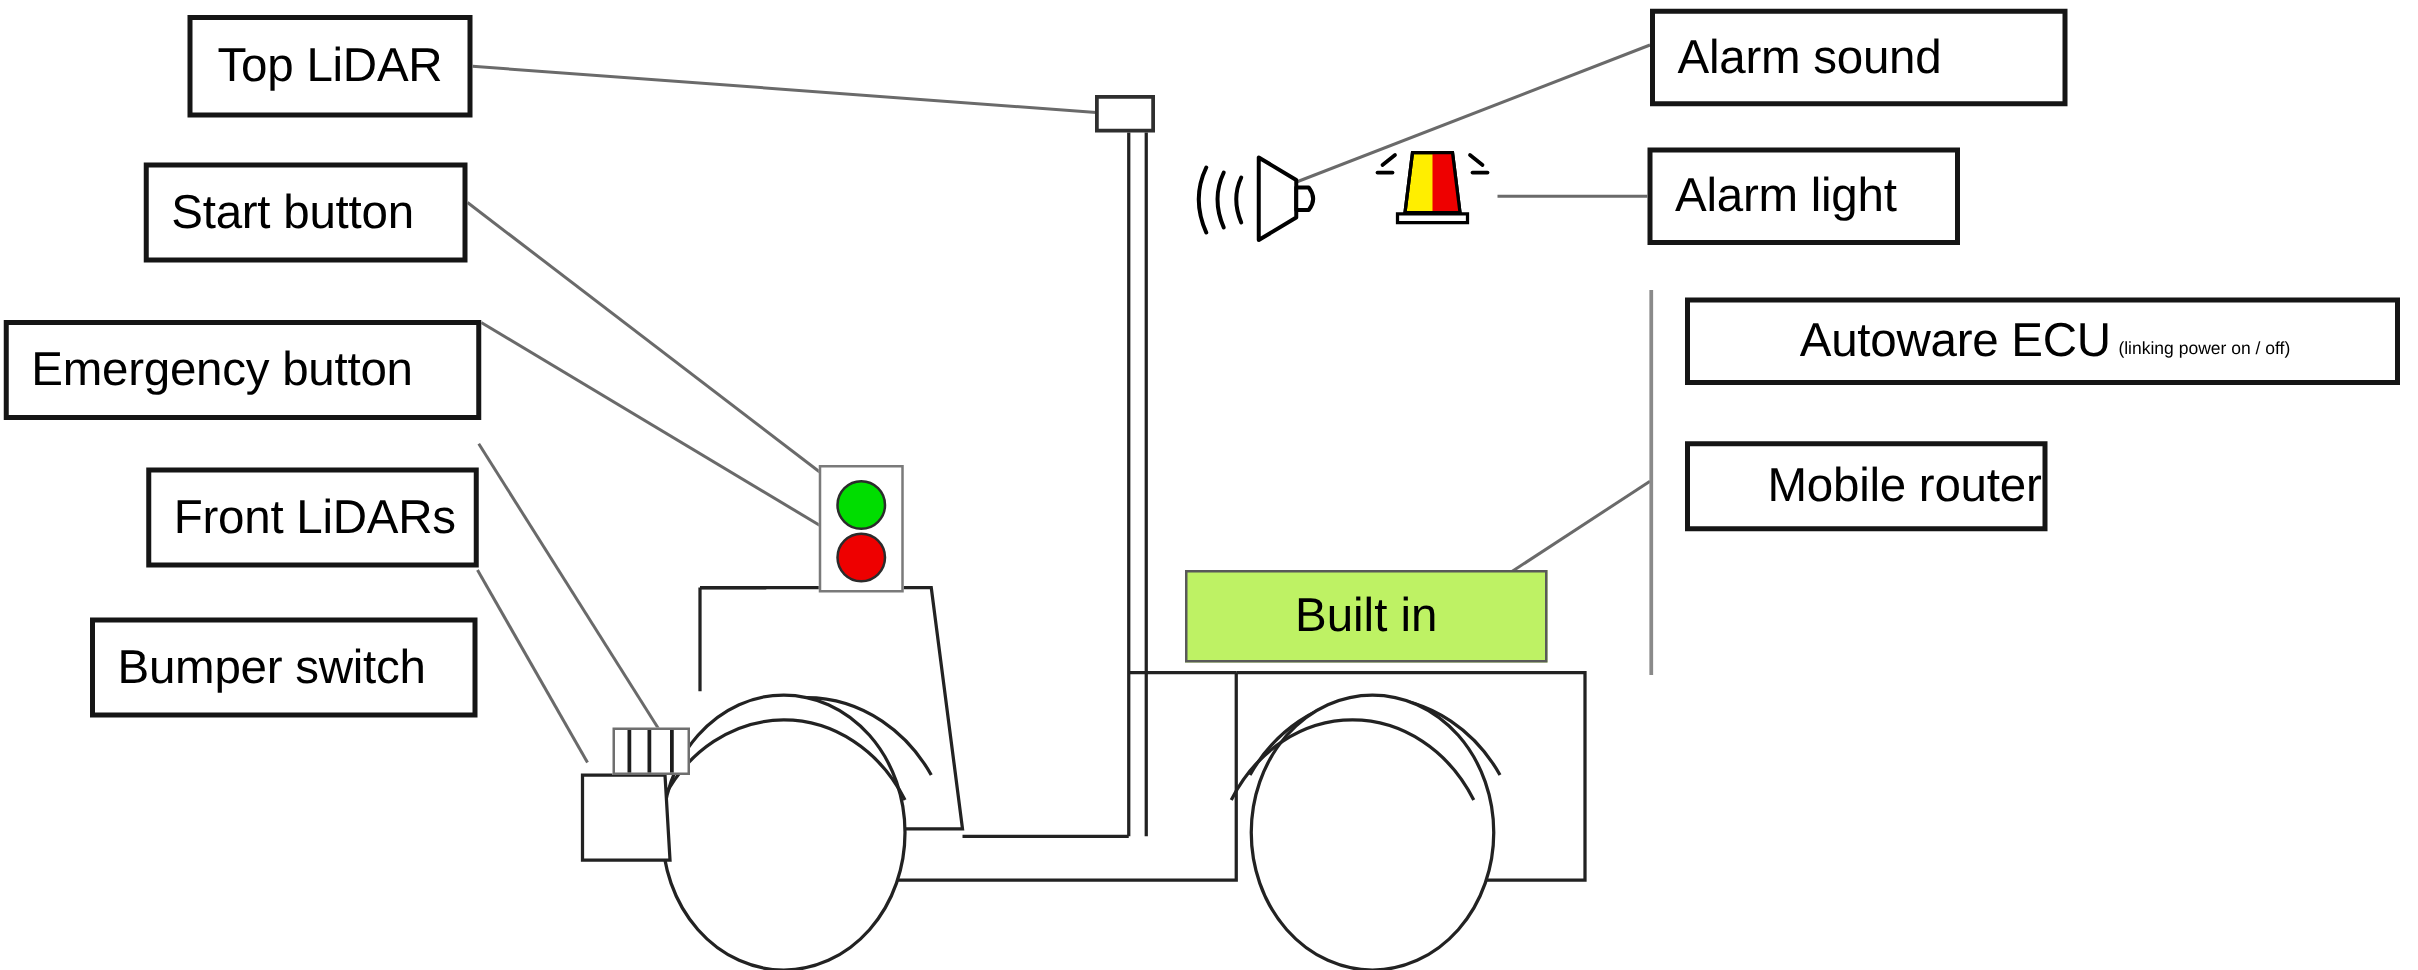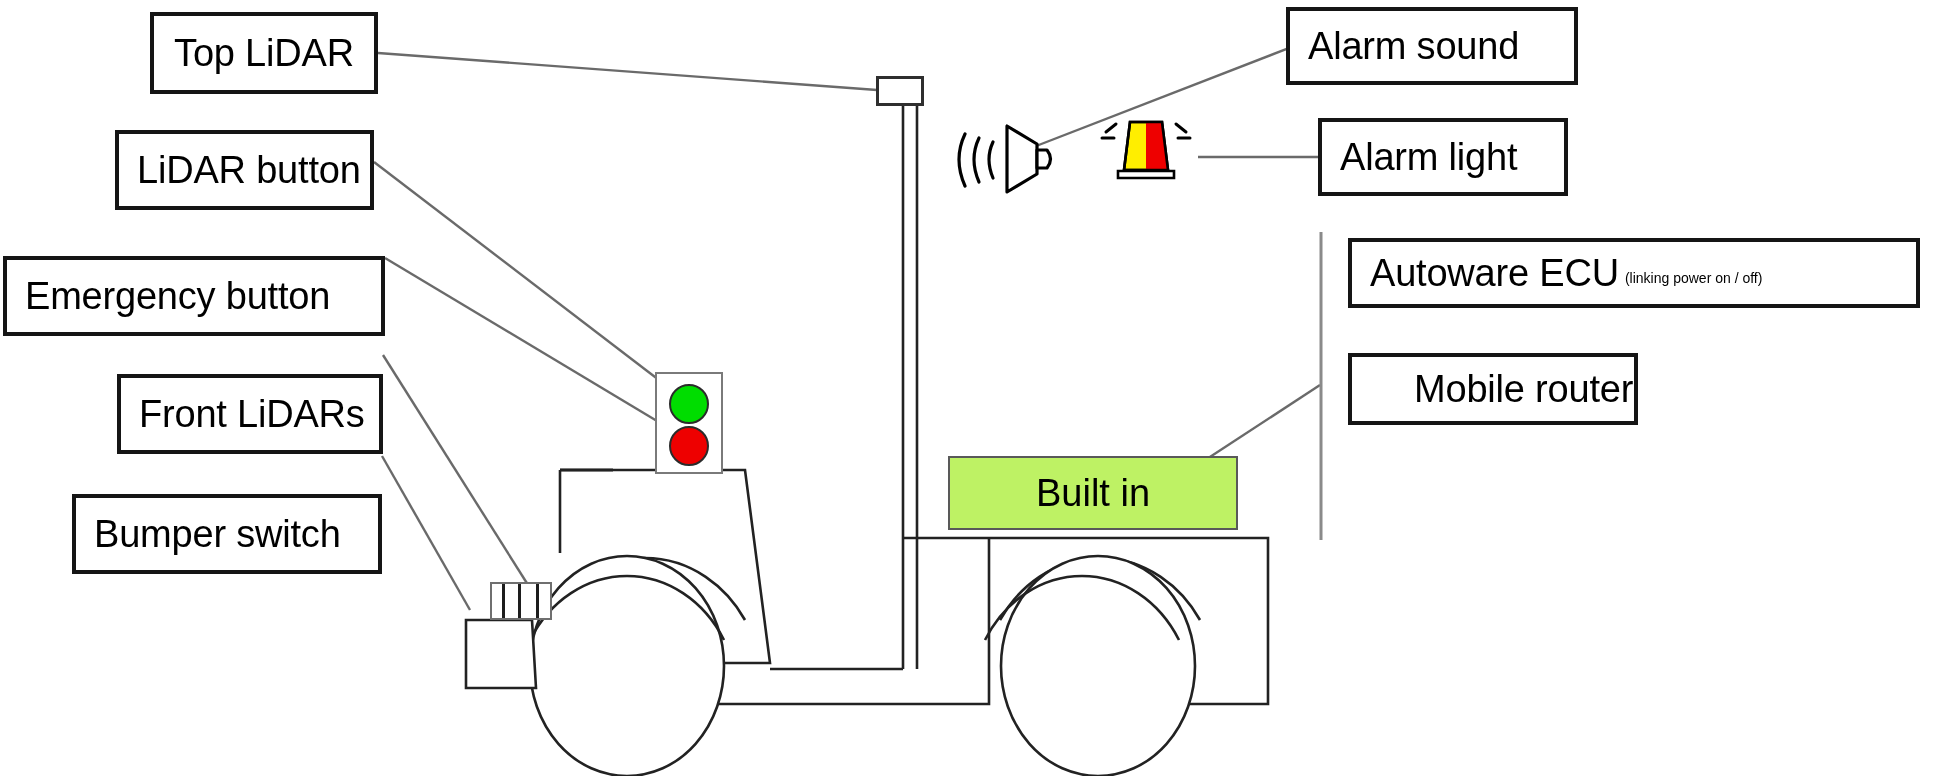--- a/index.html
+++ b/index.html
@@ -234,44 +234,44 @@
       <path d="M 76 14 L 86 22"></path>
       <path d="M 78 28 L 90 28"></path>
     </g>
   </svg>
 
   <div class="label-box" style="left:150px; top:12px; width:228px; height:82px;justify-content:center;">
     <span class="txt">Top LiDAR</span>
   </div>
 
   <div class="label-box" style="left:115px; top:130px; width:259px; height:80px;">
-    <span class="txt">LiDAR button</span>
+    <span class="txt">Start button</span>
   </div>
 
   <div class="label-box" style="left:3px; top:256px; width:382px; height:80px;">
     <span class="txt">Emergency button</span>
   </div>
 
   <div class="label-box" style="left:117px; top:374px; width:266px; height:80px;">
     <span class="txt">Front LiDARs</span>
   </div>
 
   <div class="label-box" style="left:72px; top:494px; width:310px; height:80px;">
     <span class="txt">Bumper switch</span>
   </div>
 
-  <div class="label-box" style="left:1286px; top:7px; width:292px; height:78px;">
+  <div class="label-box" style="left:1320px; top:7px; width:334px; height:78px;">
     <span class="txt">Alarm sound</span>
   </div>
 
   <div class="label-box" style="left:1318px; top:118px; width:250px; height:78px;">
     <span class="txt">Alarm light</span>
   </div>
 
-  <div class="label-box" style="left:1348px; top:238px; width:572px; height:70px;">
+  <div class="label-box" style="left:1348px; top:238px; width:572px; height:70px;justify-content:center;">
     <span class="txt">Autoware ECU</span>
     <span class="sub">(linking power on / off)</span>
   </div>
 
   <div class="label-box" style="left:1348px; top:353px; width:290px; height:72px;padding-left:44px;">
     <span class="txt">Mobile router</span>
   </div>
 
 
   <div class="thin-box" style="left:948px; top:456px; width:290px; height:74px;">

